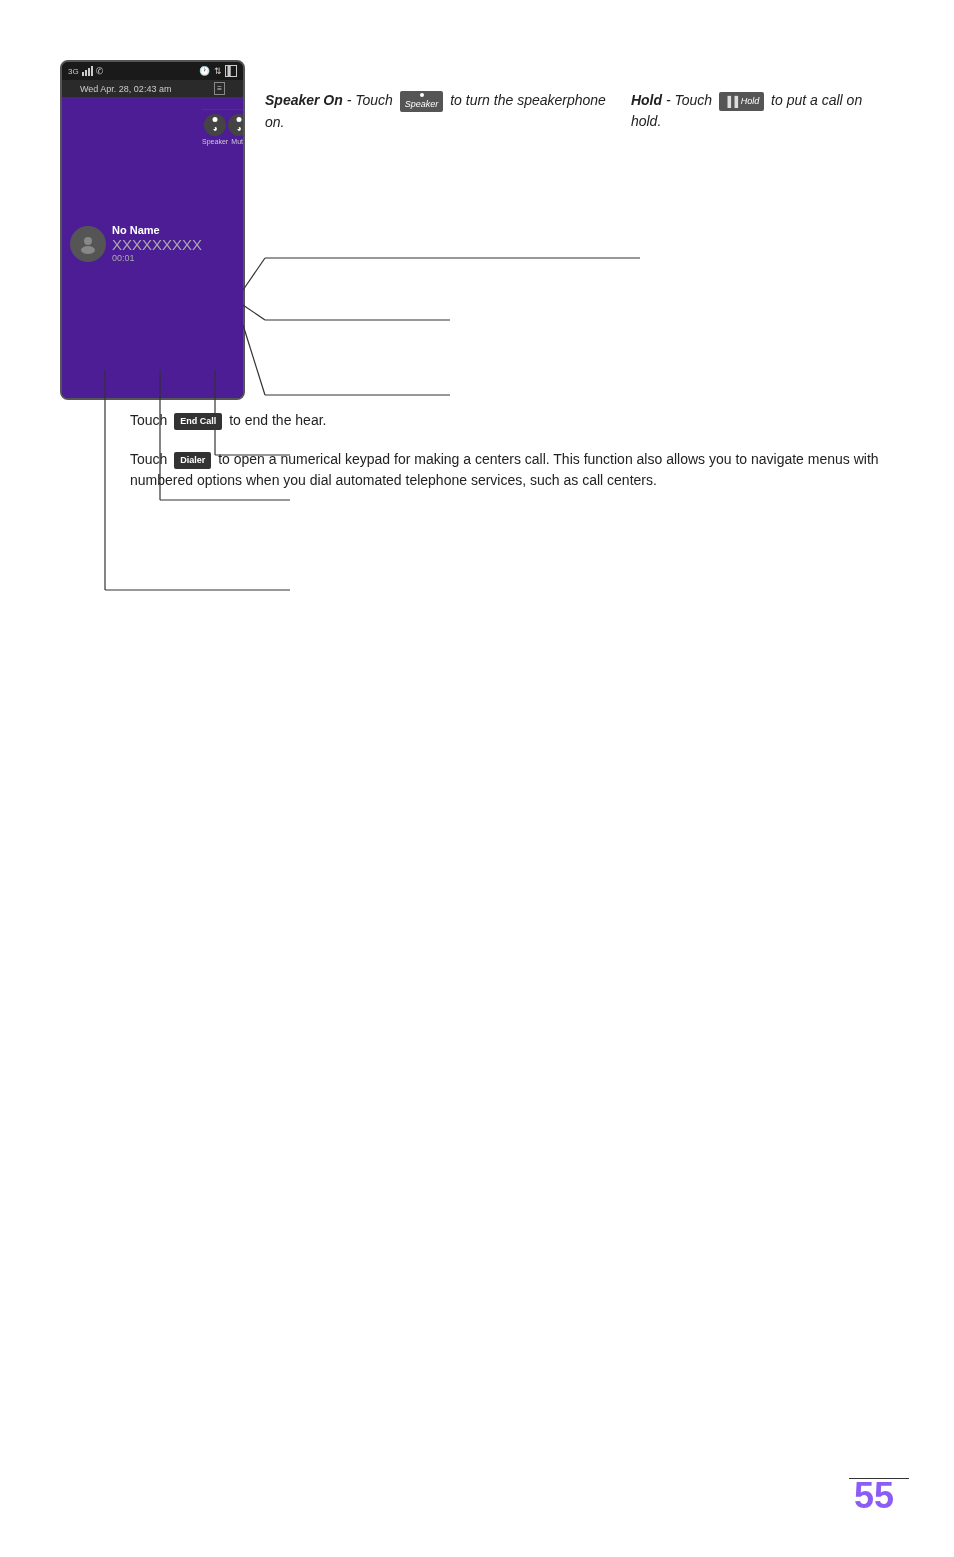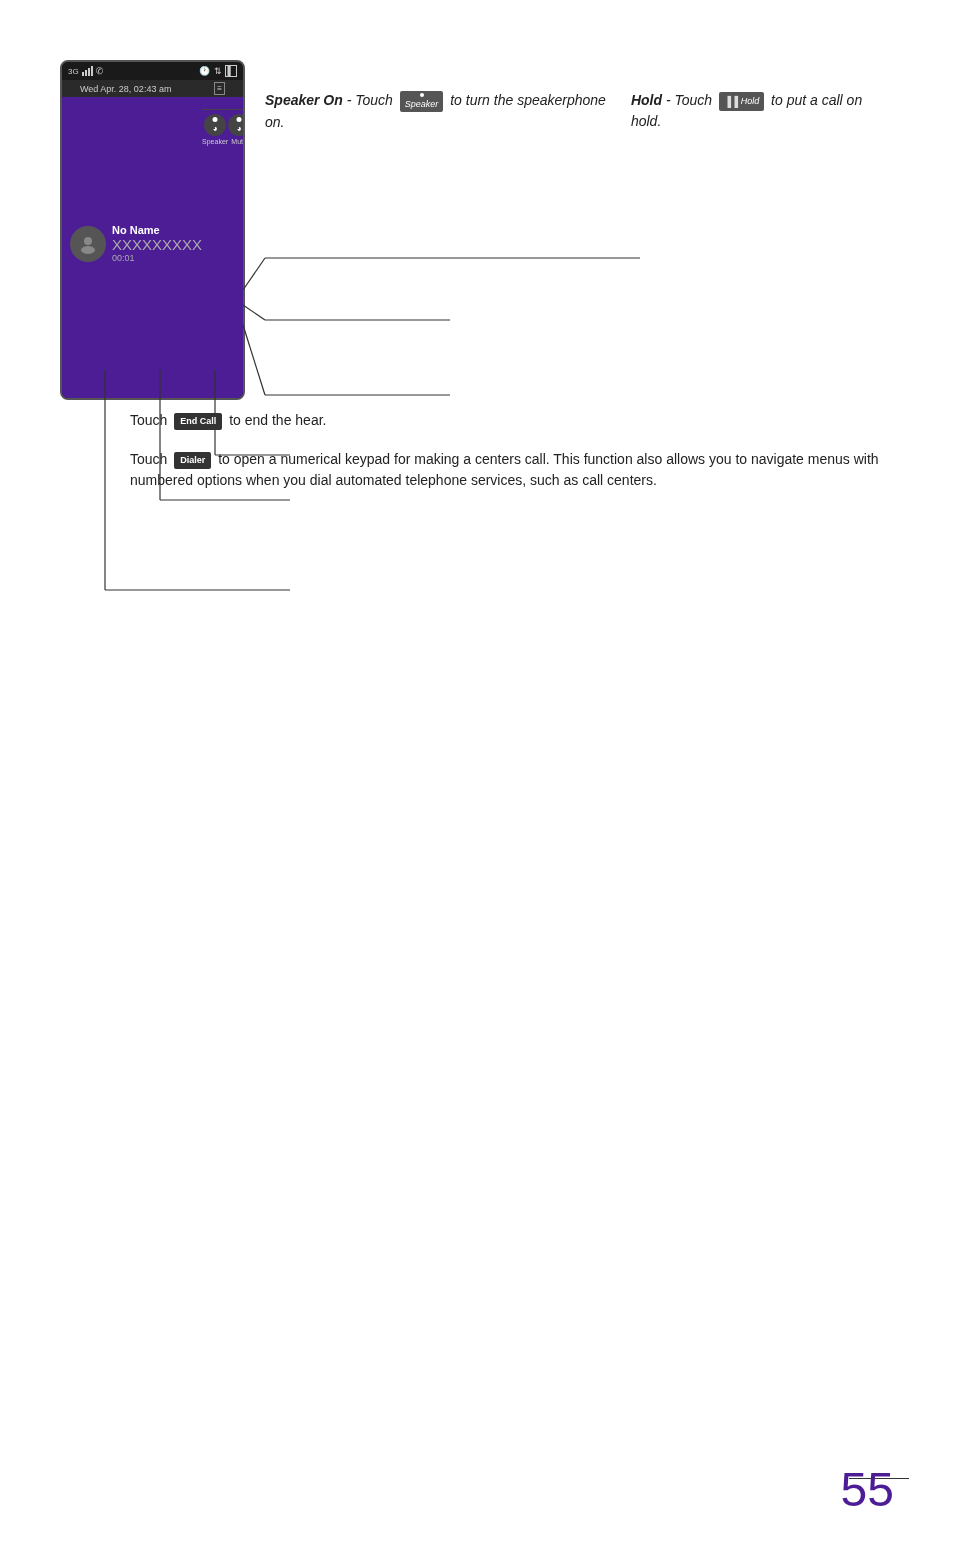--- a/index.html
+++ b/index.html
@@ -251,23 +251,23 @@
       line-height: 1.5;
       position: relative;
       padding-left: 10px;
     }
 
     
     .page-number {
       position: absolute;
       bottom: 40px;
       right: 60px;
-      font-size: 48px;
-      color: #4c1d95;
-      font-weight: 400;
+      font-size: 36px;
+      color: #8b5cf6;
+      font-weight: 700;
     }
 
     .page-number-line {
       position: absolute;
       bottom: 78px;
       right: 45px;
       width: 60px;
       height: 1px;
       background: #333;
     }

